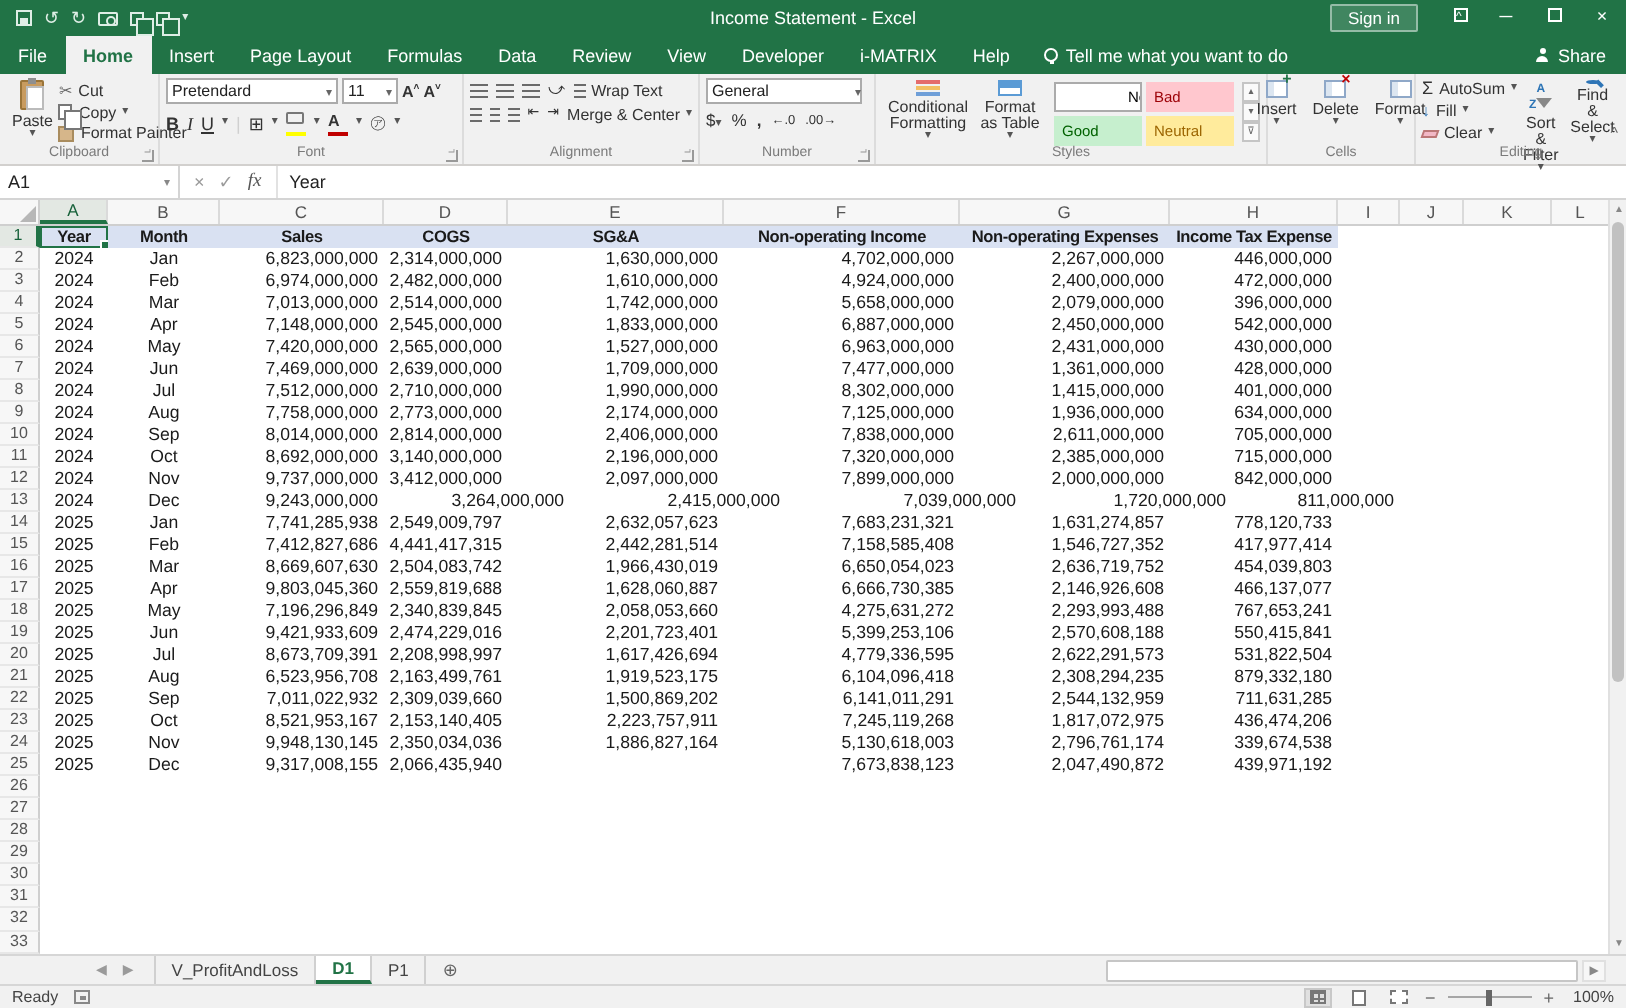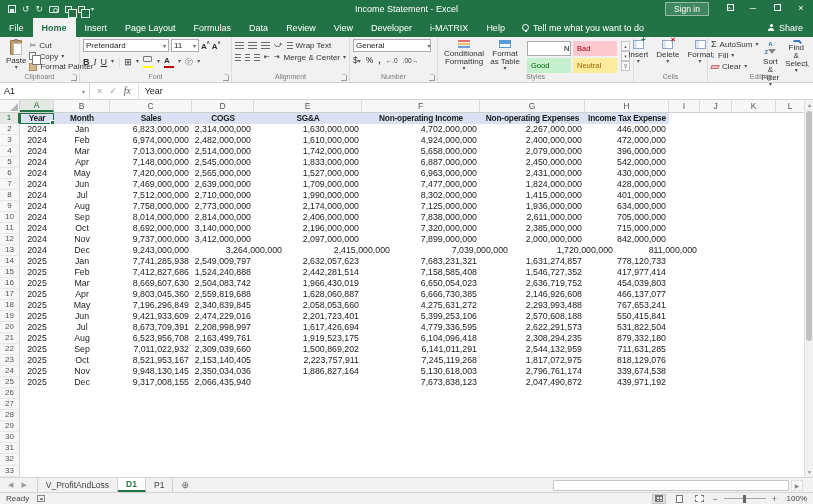--- a/index.html
+++ b/index.html
@@ -116,21 +116,21 @@
   .grow { display:flex; height:11.03px; }
   .rn { width:20px; flex:0 0 auto; background:#f7f7f7; border-right:1px solid #cfcfcf; border-bottom:1px solid #e7e7e7; font-size:8px; color:#555; text-align:center; line-height:10.5px; cursor:default; }
   .rn.selrow { background:#e3e8e3; color:#17613a; border-right:2px solid #217346; }
   .cell { flex:0 0 auto; font-size:8.8px; color:#1a1a1a; line-height:11px; white-space:nowrap; overflow:hidden; cursor:cell; }
   .cell.num { text-align:right; padding-right:3px; }
   .cell.ctr { text-align:center; }
   .cell.th-cell { font-weight:bold; text-align:center; font-size:8.3px; letter-spacing:-0.2px; }
   .cell.sel { outline:1.5px solid #217346; outline-offset:-1px; position:relative; z-index:2; }
   .cell.sel::after { content:""; position:absolute; right:-1px; bottom:-1px; width:3px; height:3px; background:#217346; border:1px solid #fff; }
   
-  .sheetbar { height:15px; background:#f1f1f1; border-top:1px solid #d6d6d6; display:flex; align-items:stretch; flex:0 0 auto; font-size:8.5px; position:relative; }
+  .sheetbar { height:15px; background:#f1f1f1; border-top:1px solid #d6d6d6; display:flex; align-items:stretch; flex:0 0 auto; font-size:8.5px; position:relative;padding-left:40px; }
   .tnav { display:flex; align-items:center; gap:8px; padding:0 10px 0 8px; color:#9a9a9a; font-size:7px; }
   .stab { display:flex; align-items:center; padding:0 8px; color:#444; border-right:1px solid #d0d0d0; cursor:default; }
   .stab:first-of-type { border-left:1px solid #d0d0d0; }
   .stab.active { background:#fff; color:#217346; font-weight:bold; border-bottom:2px solid #217346; }
   .addsheet { display:flex; align-items:center; padding:0 8px; color:#666; font-size:9px; cursor:default; }
   .hscroll { position:absolute; right:10px; top:2px; height:11px; width:250px; background:#f1f1f1; display:flex; }
   .hthumb { flex:1 1 auto; background:#fff; border:1px solid #c6c6c6; border-radius:1px; }
   .harrow { width:12px; text-align:center; font-size:6px; color:#888; line-height:11px; border:1px solid #e0e0e0; background:#f7f7f7; margin-left:2px; }
   
   .statusbar { height:12px; background:#f1f1f1; border-top:1px solid #d6d6d6; display:flex; align-items:center; font-size:8px; color:#444; flex:0 0 auto; padding:0 6px; }
@@ -509,21 +509,21 @@
             <div class="cell" style="width: 29px;"></div>
           </div>
           <div class="grow">
             <div class="rn">7</div>
             <div class="cell ctr" style="width: 34px;">2024</div>
             <div class="cell ctr" style="width: 56px;">Jun</div>
             <div class="cell num" style="width: 82px;">7,469,000,000</div>
             <div class="cell num" style="width: 62px;">2,639,000,000</div>
             <div class="cell num" style="width: 108px;">1,709,000,000</div>
             <div class="cell num" style="width: 118px;">7,477,000,000</div>
-            <div class="cell num" style="width: 105px;">1,824,000,000</div>
+            <div class="cell num" style="width: 105px;">1,361,000,000</div>
             <div class="cell num" style="width: 84px;">428,000,000</div>
             <div class="cell" style="width: 31px;"></div>
             <div class="cell" style="width: 32px;"></div>
             <div class="cell" style="width: 44px;"></div>
             <div class="cell" style="width: 29px;"></div>
           </div>
           <div class="grow">
             <div class="rn">8</div>
             <div class="cell ctr" style="width: 34px;">2024</div>
             <div class="cell ctr" style="width: 56px;">Jul</div>
@@ -626,21 +626,21 @@
             <div class="cell" style="width: 31px;"></div>
             <div class="cell" style="width: 32px;"></div>
             <div class="cell" style="width: 44px;"></div>
             <div class="cell" style="width: 29px;"></div>
           </div>
           <div class="grow">
             <div class="rn">15</div>
             <div class="cell ctr" style="width: 34px;">2025</div>
             <div class="cell ctr" style="width: 56px;">Feb</div>
             <div class="cell num" style="width: 82px;">7,412,827,686</div>
-            <div class="cell num" style="width: 62px;">1,524,240,888</div>
+            <div class="cell num" style="width: 62px;">4,441,417,315</div>
             <div class="cell num" style="width: 108px;">2,442,281,514</div>
             <div class="cell num" style="width: 118px;">7,158,585,408</div>
             <div class="cell num" style="width: 105px;">1,546,727,352</div>
             <div class="cell num" style="width: 84px;">417,977,414</div>
             <div class="cell" style="width: 31px;"></div>
             <div class="cell" style="width: 32px;"></div>
             <div class="cell" style="width: 44px;"></div>
             <div class="cell" style="width: 29px;"></div>
           </div>
           <div class="grow">
@@ -750,21 +750,21 @@
           </div>
           <div class="grow">
             <div class="rn">23</div>
             <div class="cell ctr" style="width: 34px;">2025</div>
             <div class="cell ctr" style="width: 56px;">Oct</div>
             <div class="cell num" style="width: 82px;">8,521,953,167</div>
             <div class="cell num" style="width: 62px;">2,153,140,405</div>
             <div class="cell num" style="width: 108px;">2,223,757,911</div>
             <div class="cell num" style="width: 118px;">7,245,119,268</div>
             <div class="cell num" style="width: 105px;">1,817,072,975</div>
-            <div class="cell num" style="width: 84px;">818,129,076</div>
+            <div class="cell num" style="width: 84px;">436,474,206</div>
             <div class="cell" style="width: 31px;"></div>
             <div class="cell" style="width: 32px;"></div>
             <div class="cell" style="width: 44px;"></div>
             <div class="cell" style="width: 29px;"></div>
           </div>
           <div class="grow">
             <div class="rn">24</div>
             <div class="cell ctr" style="width: 34px;">2025</div>
             <div class="cell ctr" style="width: 56px;">Nov</div>
             <div class="cell num" style="width: 82px;">9,948,130,145</div>

